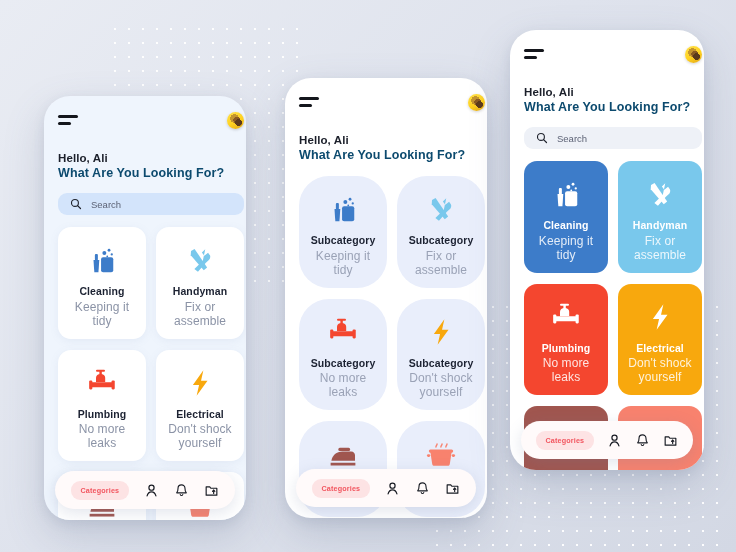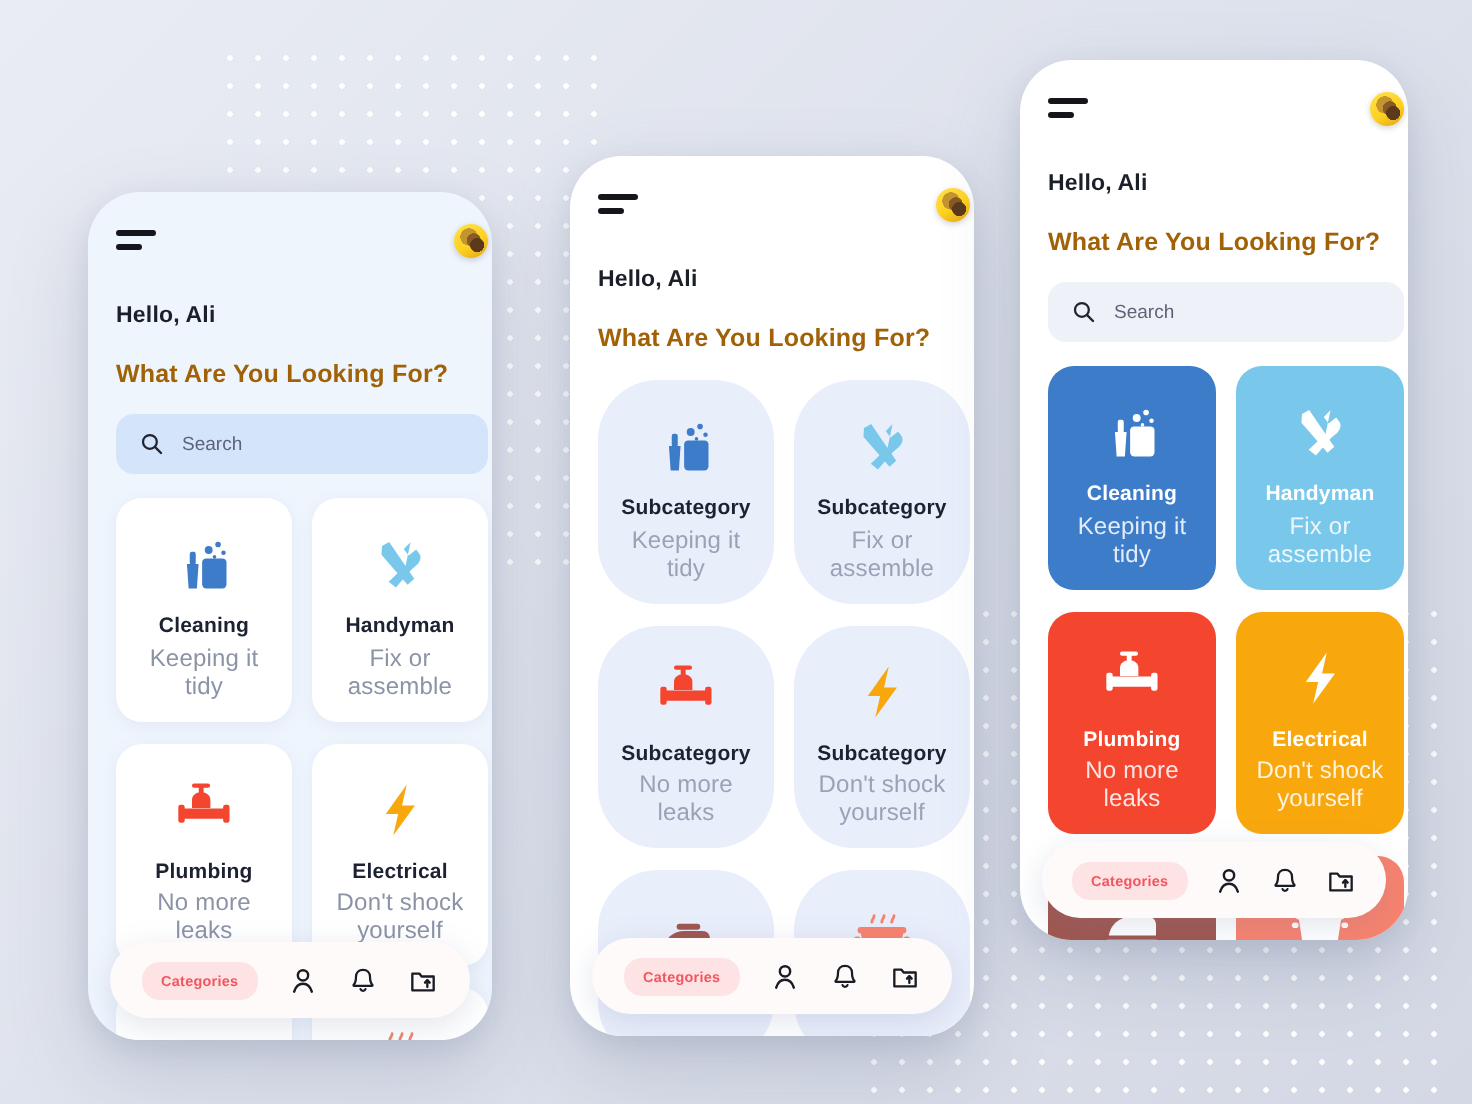--- a/index.html
+++ b/index.html
@@ -52,25 +52,25 @@
       radial-gradient(circle at 68% 62%, #5b3a1c 0 22%, rgba(0,0,0,0) 23%),
       radial-gradient(circle at 58% 48%, #8a5a22 0 26%, rgba(0,0,0,0) 27%),
       radial-gradient(circle at 44% 38%, #c4952e 0 30%, rgba(0,0,0,0) 31%),
       linear-gradient(150deg, #ffe14d 0%, #ffd21f 55%, #e0a418 100%);
     box-shadow: 0 1px 3px rgba(0,0,0,.18);
   }
 
   
   .greet { margin-top: 14px; }
   .greet .hello { font-size: 11.5px; font-weight: 700; color: #1b1f2a; letter-spacing: .1px; }
-  .greet .question { font-size: 12.5px; font-weight: 700; color: #a16207; margin-top: 16px; letter-spacing: .1px; }
+  .greet .question { font-size: 12.5px; font-weight: 700; color: #0c4a6e; margin-top: 2px; letter-spacing: .1px; }
 
   
   .search {
-    margin-top: 13px; height: 30px; border-radius: 9px;
+    margin-top: 13px; height: 22px; border-radius: 9px;
     display: flex; align-items: center; gap: 9px; padding: 0 12px;
   }
   .search .q-icon { width: 12px; height: 12px; flex: 0 0 auto; }
   .search .q-icon svg { display: block; }
   .search .ph { font-size: 9.5px; color: #5d6376; }
   .s-blue { background: #d3e4fb; }
   .s-gray { background: #eef1f7; }
 
   
   .grid {

